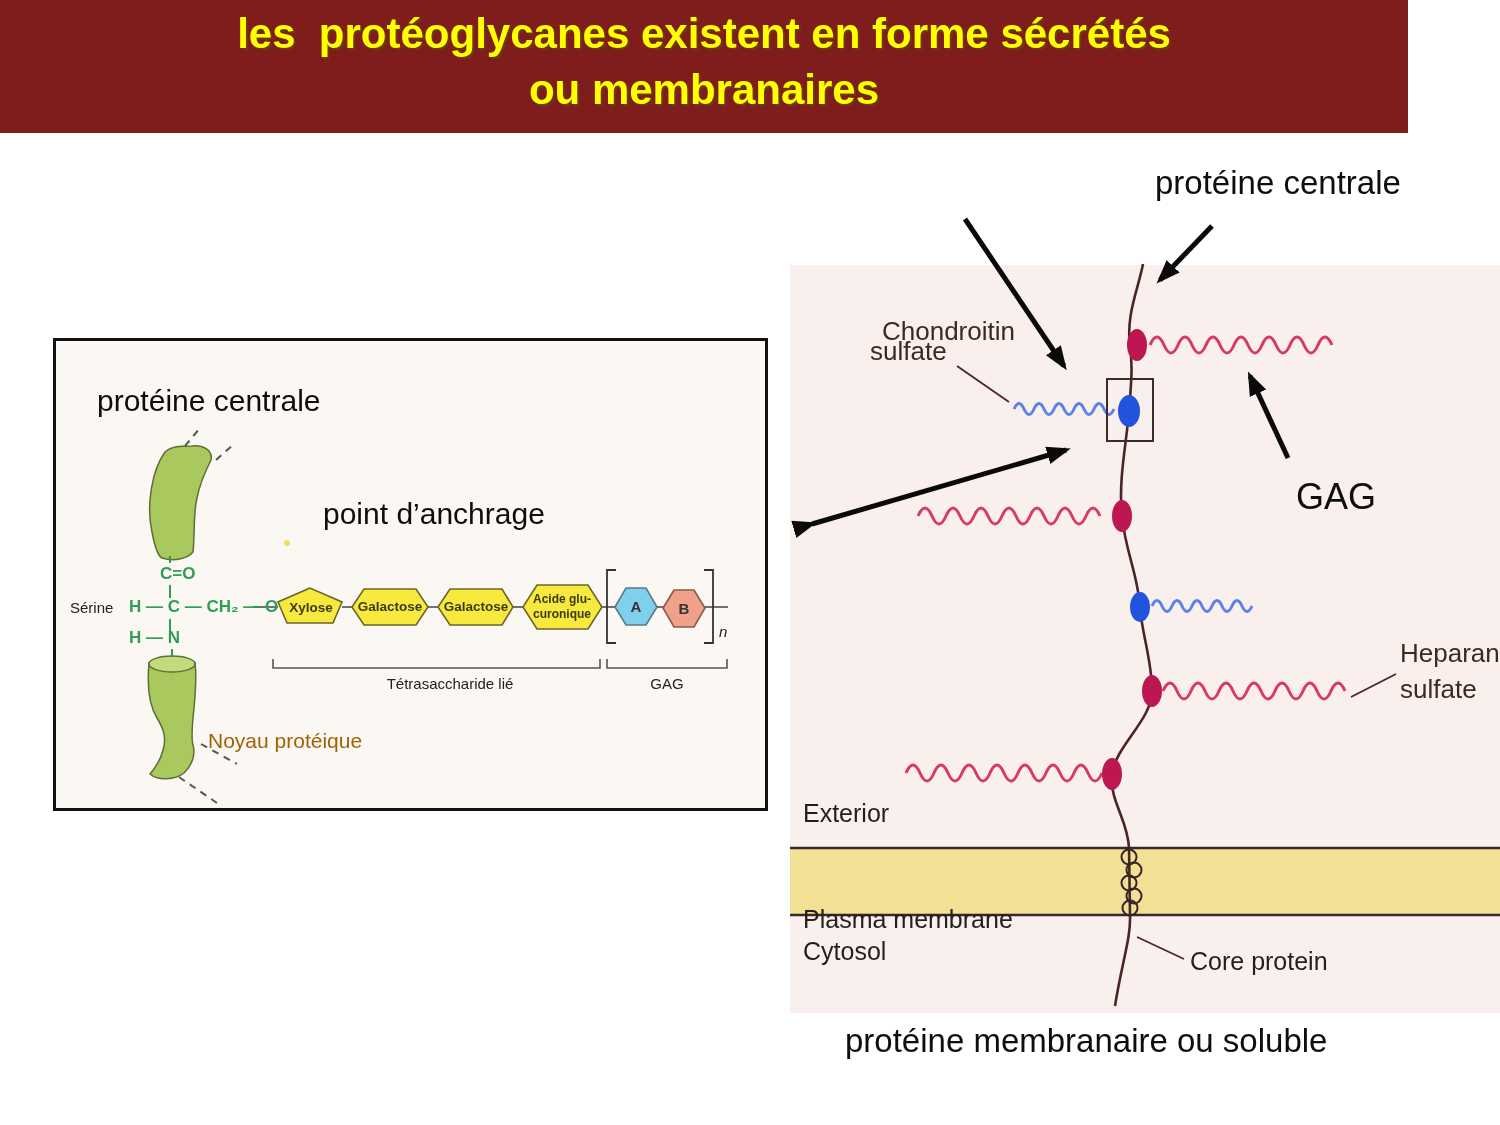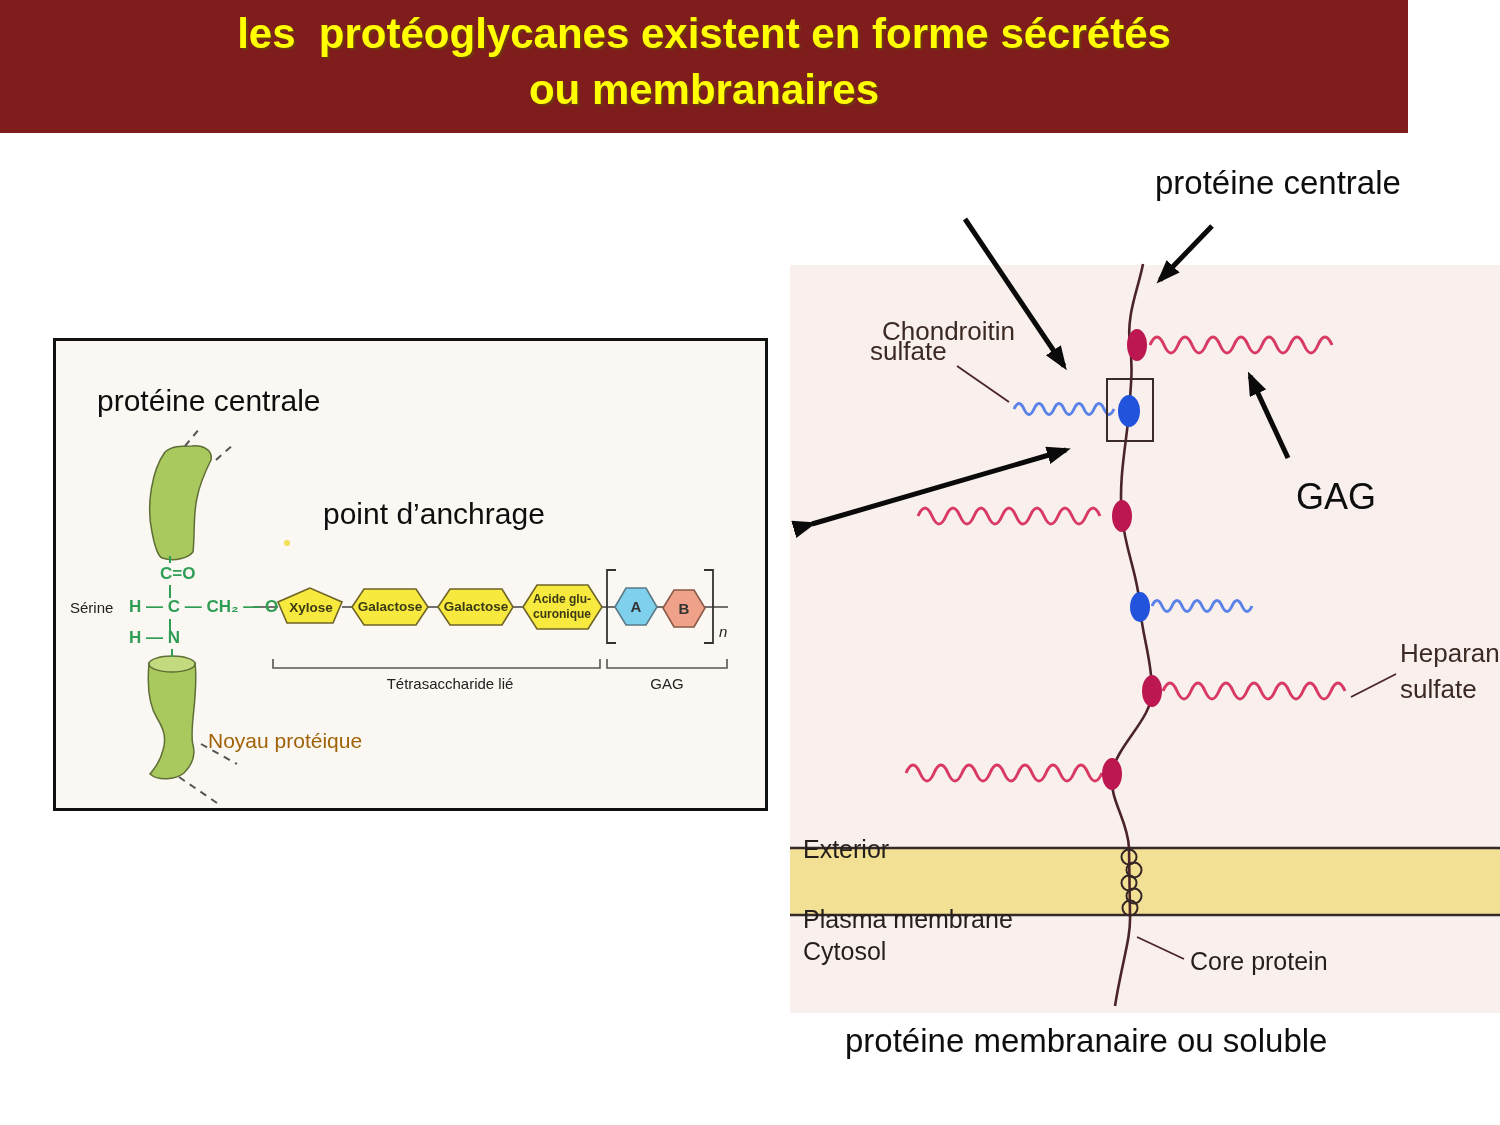--- a/index.html
+++ b/index.html
@@ -170,18 +170,18 @@
   <div class="lbl n-txt txt" style="left:719px;top:624px;">n</div>
   <div class="lbl brace-txt ctr txt" style="left:437px;top:684px;margin-left:13px;">Tétrasaccharide lié</div>
   <div class="lbl brace-txt ctr txt" style="left:667px;top:684px;">GAG</div>
   <div class="lbl txt" style="left:208px;top:720px;font-size:21px;color:#a16207;margin-top:10px;">Noyau protéique</div>
 
   <div class="lbl scan txt" style="left:870px;top:318px;margin-left:12px;">Chondroitin</div>
   <div class="lbl scan txt" style="left:870px;top:338px;">sulfate</div>
   <div class="lbl txt" style="left:1296px;top:478px;font-size:36px;">GAG</div>
   <div class="lbl scan txt" style="left:1400px;top:640px;">Heparan</div>
   <div class="lbl scan txt" style="left:1400px;top:676px;">sulfate</div>
-  <div class="lbl scan-dark txt" style="left:803px;top:800px;margin-top:36px;">Exterior</div>
+  <div class="lbl scan-dark txt" style="left:803px;top:800px;">Exterior</div>
   <div class="lbl scan-dark txt" style="left:803px;top:870px;margin-top:36px;">Plasma membrane</div>
   <div class="lbl scan-dark txt" style="left:803px;top:938px;">Cytosol</div>
   <div class="lbl scan-dark txt" style="left:1190px;top:948px;">Core protein</div>
 
 </div>
 
 </body></html>

